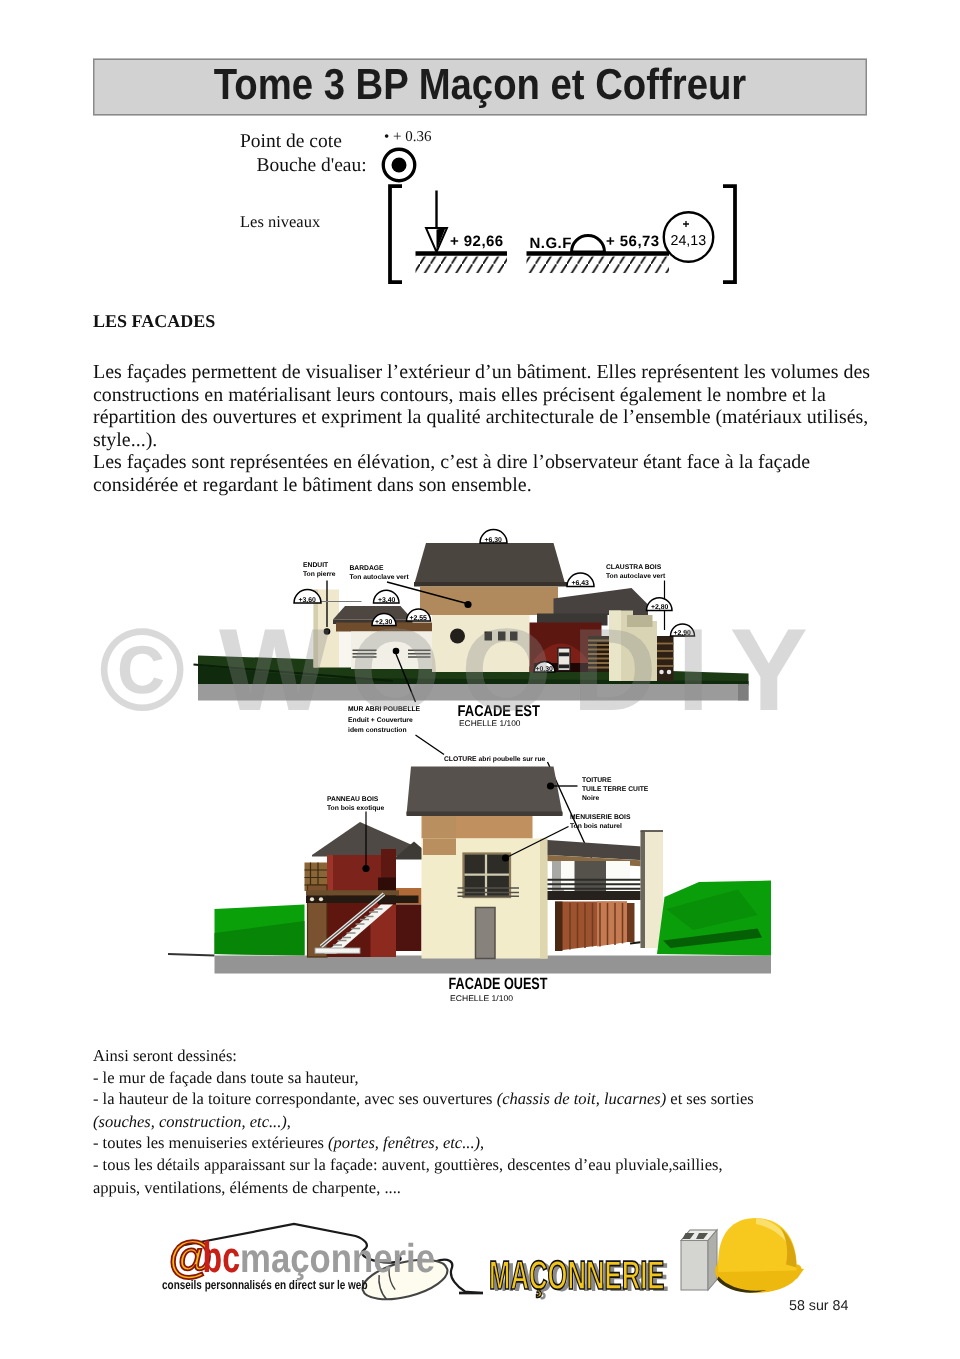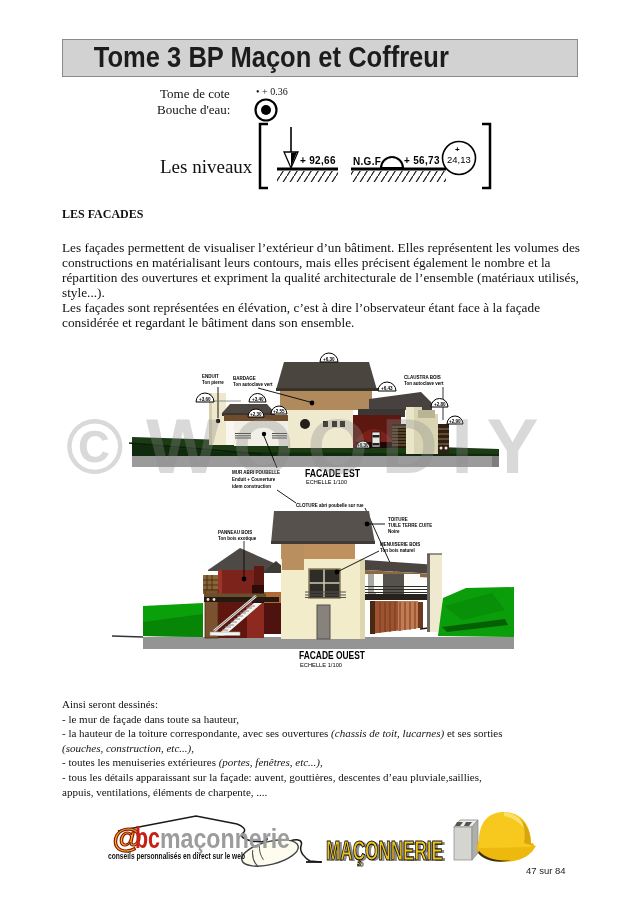--- a/index.html
+++ b/index.html
@@ -4,31 +4,31 @@
 <style>
   html,body{margin:0;padding:0;}
   body{width:640px;height:906px;background:#ffffff;position:relative;overflow:hidden;
        font-family:"Liberation Sans",sans-serif;}
   .serif{font-family:"Liberation Serif",serif;color:#111;}
   .abs{position:absolute;}
 </style>
 </head>
 <body>
 
-<div class="abs" style="left:62px;top:39px;width:514px;height:36px;background:#d2d2d2;border:1px solid #8a8a8a;">
+<div class="abs" style="left:62px;top:39px;width:514px;height:36px;background:#d2d2d2;border:1px solid #8a8a8a;text-align:center;">
   <div style="font-family:'Liberation Sans',sans-serif;font-weight:bold;font-size:29px;color:#1c1c1c;line-height:35px;transform:scaleX(0.88);transform-origin:center;">Tome 3 BP Maçon et Coffreur</div>
 </div>
 
-<div class="abs serif" style="left:160px;top:86px;font-size:13px;">Tome de cote</div>
+<div class="abs serif" style="left:160px;top:86px;font-size:13px;">Point de cote</div>
 
 <div class="abs serif" style="left:256px;top:86px;font-size:10px;">• + 0.36</div>
 
-<div class="abs serif" style="left:157px;top:102px;font-size:13px;">Bouche d'eau:</div>
-
-<div class="abs serif" style="left:160px;top:142px;font-size:19px;margin-top:14px;">Les niveaux</div>
+<div class="abs serif" style="left:171px;top:102px;font-size:13px;">Bouche d'eau:</div>
+
+<div class="abs serif" style="left:160px;top:142px;font-size:11px;">Les niveaux</div>
 
 <div class="abs serif" style="left:62px;top:207px;font-size:12px;font-weight:bold;">LES FACADES</div>
 
 <div class="abs serif" style="left:62px;top:240px;font-size:13.3px;line-height:15px;white-space:nowrap;">
 Les façades permettent de visualiser l’extérieur d’un bâtiment. Elles représentent les volumes des<br>
 constructions en matérialisant leurs contours, mais elles précisent également le nombre et la<br>
 répartition des ouvertures et expriment la qualité architecturale de l’ensemble (matériaux utilisés,<br>
 style...).<br>
 Les façades sont représentées en élévation, c’est à dire l’observateur étant face à la façade<br>
 considérée et regardant le bâtiment dans son ensemble.
@@ -37,21 +37,21 @@
 <div class="abs serif" style="left:62px;top:697px;font-size:11px;line-height:14.6px;white-space:nowrap;">
 Ainsi seront dessinés:<br>
 - le mur de façade dans toute sa hauteur,<br>
 - la hauteur de la toiture correspondante, avec ses ouvertures <i>(chassis de toit, lucarnes)</i> et ses sorties<br>
 <i>(souches, construction, etc...)</i>,<br>
 - toutes les menuiseries extérieures <i>(portes, fenêtres, etc...)</i>,<br>
 - tous les détails apparaissant sur la façade: auvent, gouttières, descentes d’eau pluviale,saillies,<br>
 appuis, ventilations, éléments de charpente, ....
 </div>
 
-<div class="abs" style="left:526px;top:865px;font-size:9.5px;color:#222;">47 sur 84</div>
+<div class="abs" style="left:526px;top:865px;font-size:9.5px;color:#222;">58 sur 84</div>
 
 <svg class="abs" style="left:0;top:0;" width="640" height="906" viewBox="0 0 640 906">
 <defs>
   <pattern id="hatch" width="7" height="11" patternUnits="userSpaceOnUse" patternTransform="translate(0,0)">
     <line x1="0" y1="11" x2="7" y2="0" stroke="#111" stroke-width="1.2"></line>
   </pattern>
 </defs>
 
 <g>
   <circle cx="266" cy="110" r="10.5" fill="#fff" stroke="#000" stroke-width="2.2"></circle>

